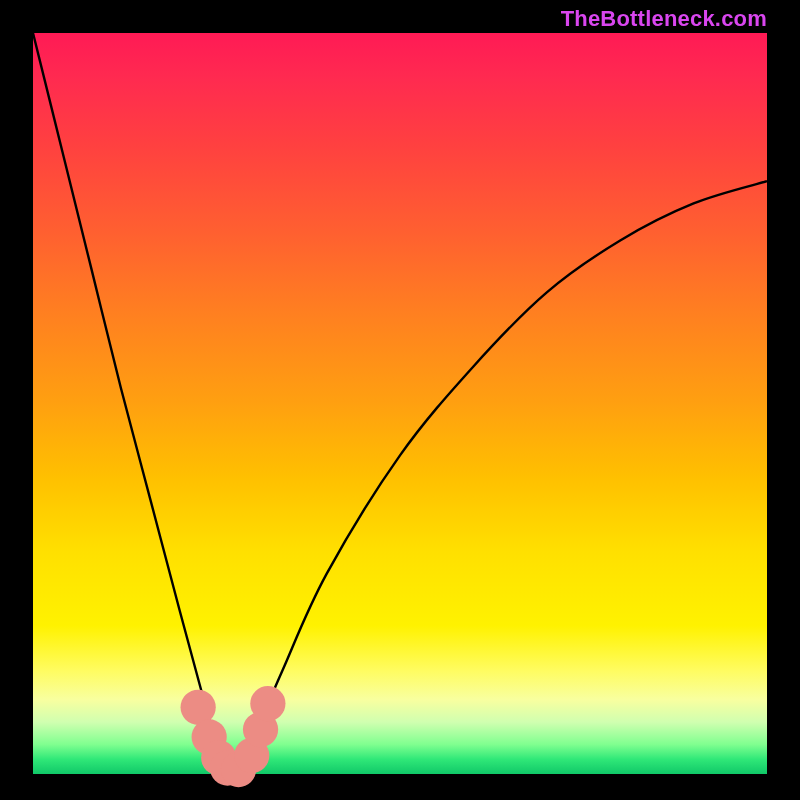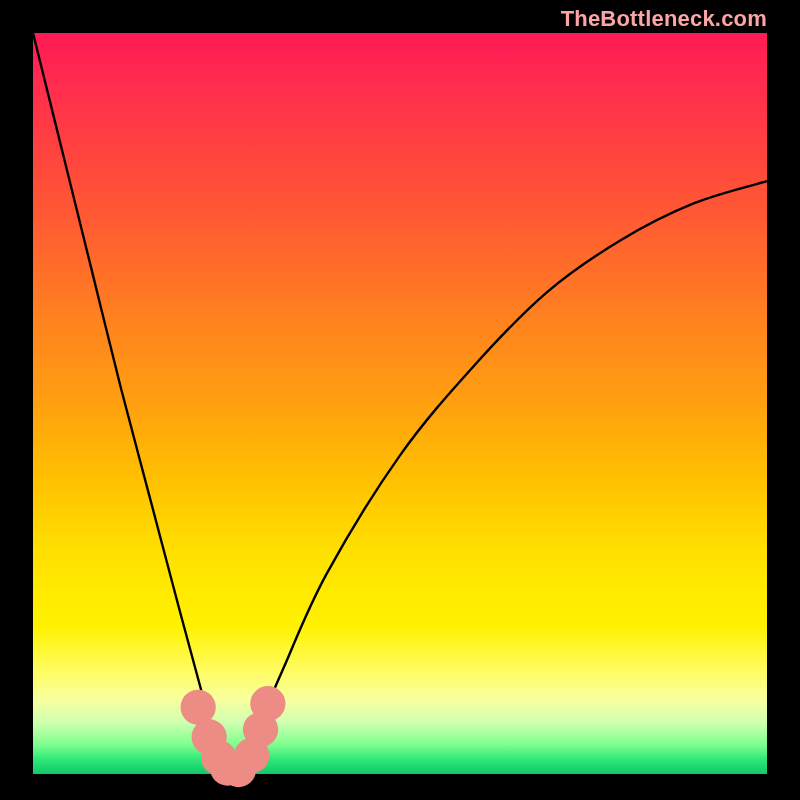--- a/index.html
+++ b/index.html
@@ -35,21 +35,21 @@
       #d0ffb0 93%,
       #80ff90 96%,
       #30e878 98%,
       #10c868 100%
     );
   }
   .watermark {
     position: absolute;
     font-family: Arial, Helvetica, sans-serif;
     font-weight: 600;
-    color: #fca5a5;
+    color: #d946ef;
     font-size: 22px;
     letter-spacing: 0.2px;
   }
   svg.curve {
     position: absolute;
     top: 0;
     left: 0;
   }
 </style>
 </head>

